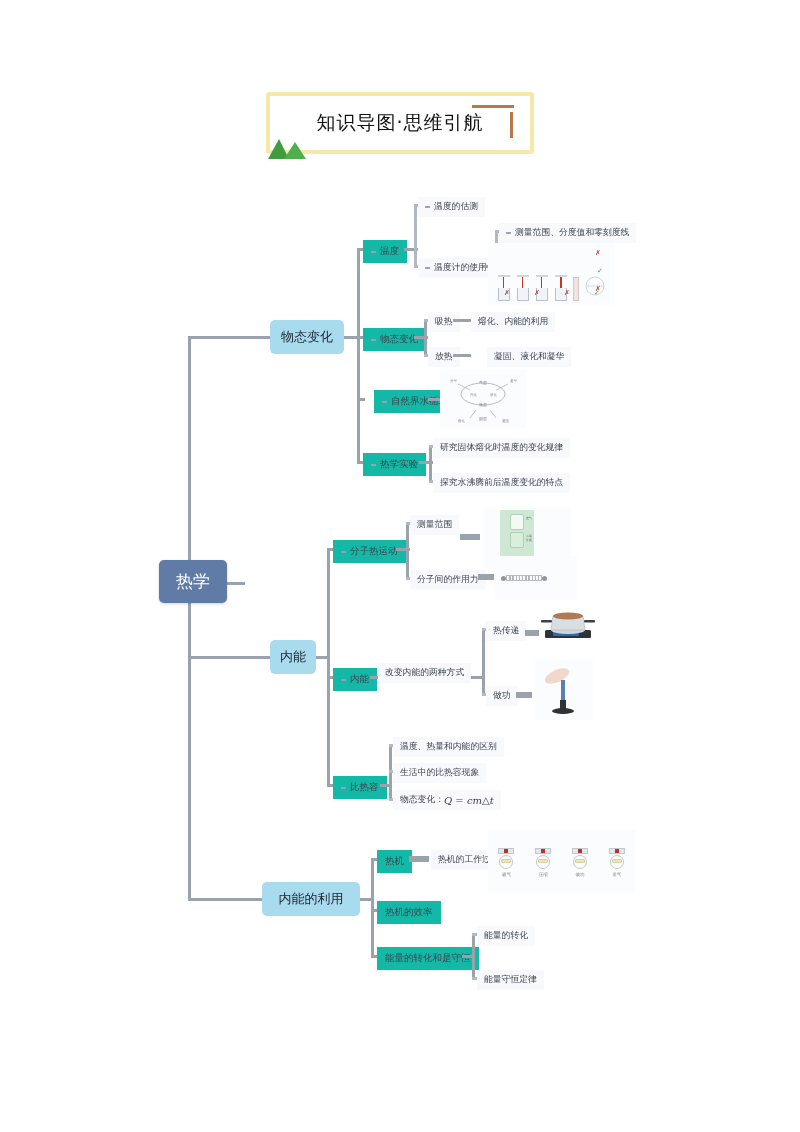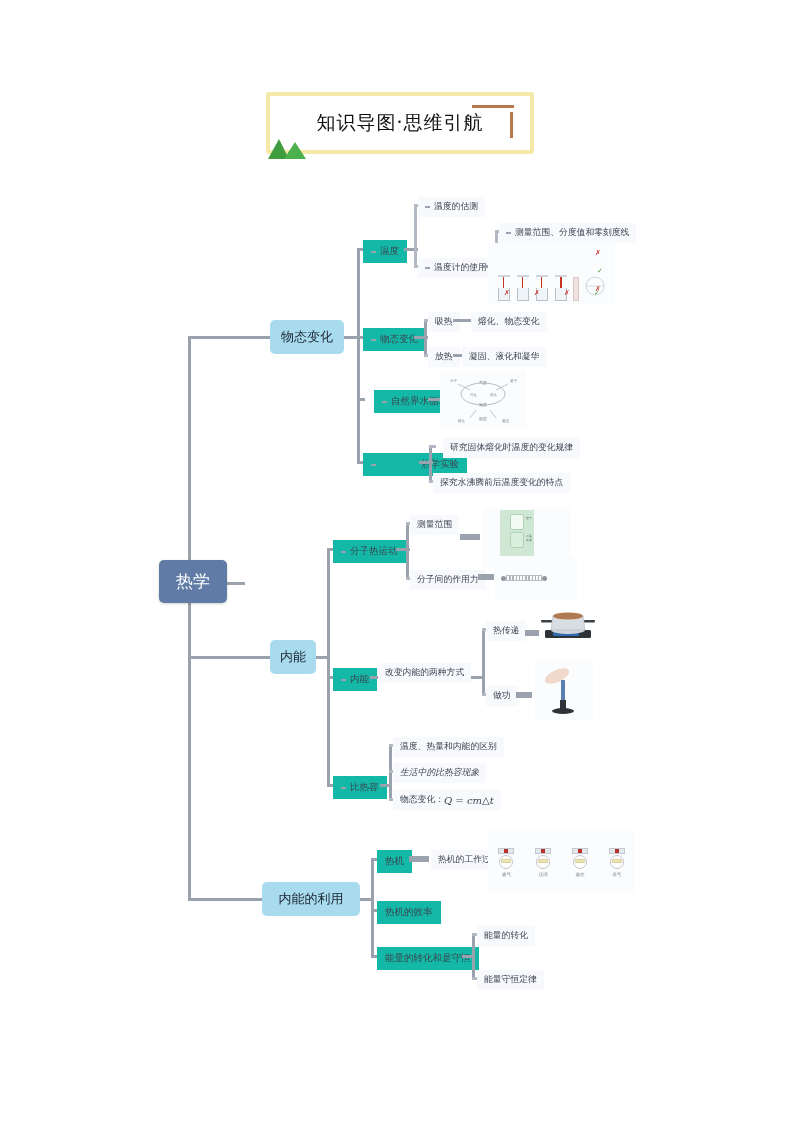--- a/index.html
+++ b/index.html
@@ -235,28 +235,28 @@
   <div class="ln ln-h" style="left:414px; top:336px; width:14px;"></div>
   <div class="ln ln-v" style="left:424px; top:319px; height:36px;"></div>
   <div class="ln-thin ln ln-h" style="left:424px; top:319px; width:7px;"></div>
   <div class="ln-thin ln ln-h" style="left:424px; top:354px; width:7px;"></div>
 
   <div class="node leaf-node" style="left:428px; top:312px;">
     <span>吸热</span>
   </div>
   <div class="ln ln-h" style="left:453px; top:319px; width:18px;"></div>
   <div class="node leaf-node" style="left:471px; top:312px;">
-    <span>熔化、物态变化</span>
+    <span>熔化、内能的利用</span>
   </div>
 
   <div class="node leaf-node" style="left:428px; top:347px;">
     <span>放热</span>
   </div>
   <div class="ln ln-h" style="left:453px; top:354px; width:18px;"></div>
-  <div class="node leaf-node" style="left:462px; top:347px;">
+  <div class="node leaf-node" style="left:487px; top:347px;">
     <span>凝固、液化和凝华</span>
   </div>
 
   <div class="node sub-node" style="left:374px; top:390px;">
     <span class="bullet"></span>
     <span>自然界水循环</span>
   </div>
   <div class="ln ln-h" style="left:428px; top:398px; width:16px;"></div>
 
   <div class="imgcard cycle-card" style="left:440px; top:370px; width:86px; height:58px;">
@@ -271,30 +271,30 @@
       <line x1="50" y1="40" x2="56" y2="48" stroke="#98a0a8" stroke-width="0.6"></line>
       <text x="10" y="12" font-size="3.4" fill="#7d858d">升华</text>
       <text x="70" y="12" font-size="3.4" fill="#7d858d">凝华</text>
       <text x="18" y="52" font-size="3.4" fill="#7d858d">熔化</text>
       <text x="62" y="52" font-size="3.4" fill="#7d858d">凝固</text>
       <text x="30" y="26" font-size="3.4" fill="#7d858d">汽化</text>
       <text x="50" y="26" font-size="3.4" fill="#7d858d">液化</text>
     </svg>
   </div>
 
-  <div class="node sub-node" style="left:363px; top:453px;gap:41px;">
+  <div class="node sub-node" style="left:363px; top:453px;">
     <span class="bullet"></span>
     <span>热学实验</span>
   </div>
   <div class="ln ln-h" style="left:419px; top:461px; width:14px;"></div>
   <div class="ln ln-v" style="left:429px; top:445px; height:36px;"></div>
   <div class="ln-thin ln ln-h" style="left:429px; top:445px; width:7px;"></div>
   <div class="ln-thin ln ln-h" style="left:429px; top:480px; width:7px;"></div>
 
-  <div class="node leaf-node" style="left:433px; top:438px;margin-left:10px;">
+  <div class="node leaf-node" style="left:433px; top:438px;">
     <span>研究固体熔化时温度的变化规律</span>
   </div>
   <div class="node leaf-node" style="left:433px; top:473px;">
     <span>探究水沸腾前后温度变化的特点</span>
   </div>
 
   <div class="node cat-node" style="left:270px; top:640px; width:46px;">内能</div>
 
   <div class="ln ln-h" style="left:316px; top:656px; width:14px;"></div>
   <div class="ln ln-v" style="left:327px; top:548px; height:236px;"></div>
@@ -385,21 +385,21 @@
   </div>
   <div class="ln ln-h" style="left:380px; top:784px; width:12px;"></div>
   <div class="ln ln-v" style="left:389px; top:744px; height:56px;"></div>
   <div class="ln-thin ln ln-h" style="left:389px; top:744px; width:7px;"></div>
   <div class="ln-thin ln ln-h" style="left:389px; top:770px; width:7px;"></div>
   <div class="ln-thin ln ln-h" style="left:389px; top:798px; width:7px;"></div>
 
   <div class="node leaf-node" style="left:393px; top:737px;font-family:Liberation Mono, monospace;">
     <span>温度、热量和内能的区别</span>
   </div>
-  <div class="node leaf-node" style="left:393px; top:763px;font-style:italic;">
+  <div class="node leaf-node" style="left:393px; top:763px;">
     <span>生活中的比热容现象</span>
   </div>
   <div class="node leaf-node" style="left:393px; top:790px;">
     <span>物态变化：</span>
     <span class="formula">Q = cm△t</span>
   </div>
 
   <div class="node cat-node" style="left:262px; top:882px; width:98px;">内能的利用</div>
 
   <div class="ln ln-h" style="left:360px; top:898px; width:14px;"></div>

